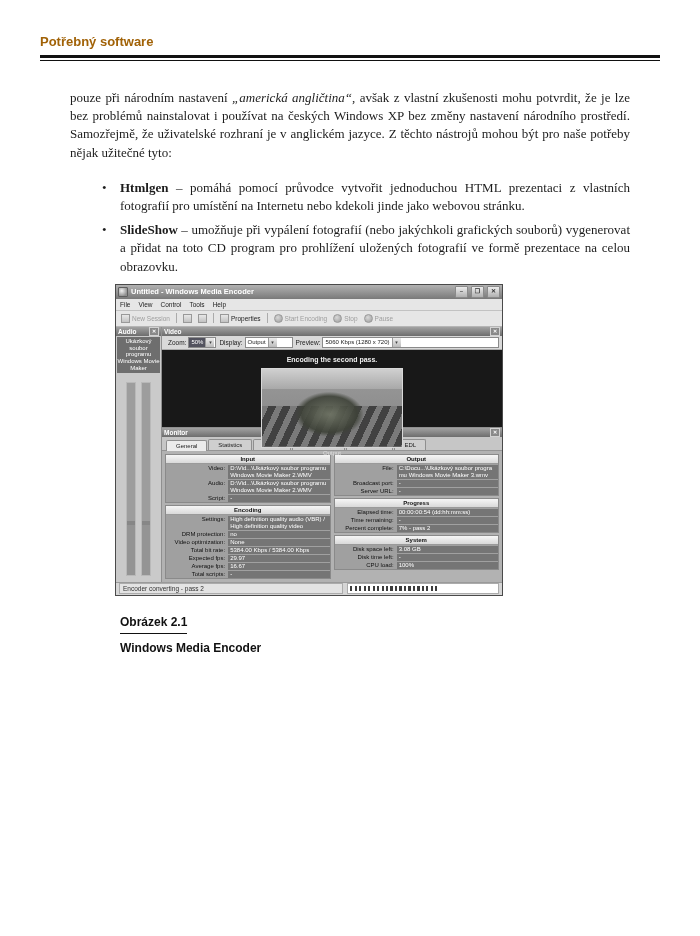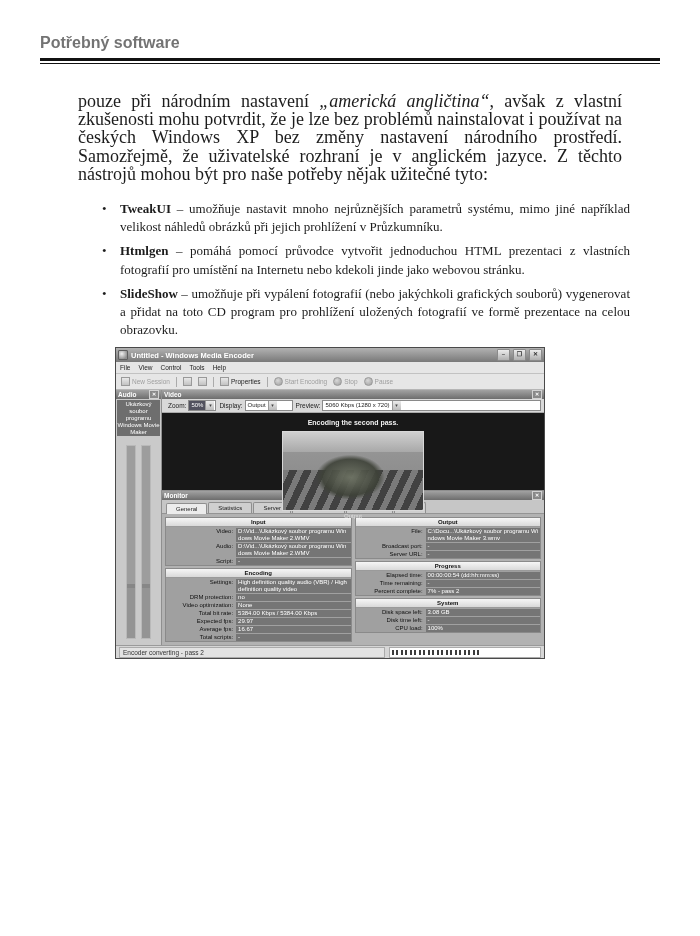--- a/index.html
+++ b/index.html
@@ -1,32 +1,32 @@
 <!DOCTYPE html>
 <html><head>
 <meta charset="utf-8">
 <style>
   html,body{margin:0;padding:0;background:#fff;}
   .page{position:relative;width:700px;height:936px;background:#fff;box-sizing:border-box;
         padding:34px 40px 0;font-family:"Liberation Serif",serif;color:#1c1c1c;overflow:hidden;}
 
   
-  .running-header{font-family:"Liberation Sans",sans-serif;font-size:16px;font-weight:bold;color:#737373;}
+  .running-header{font-family:"Liberation Sans",sans-serif;font-size:13px;font-weight:bold;color:#a16207;}
   .header-rule{margin-top:6px;height:2px;border-top:3px solid #111;border-bottom:1px solid #111;}
 
   
   .content{margin:28px 30px 0 30px;}
-  .content p{margin:8px;font-size:18px;line-height:18.2px;text-align:justify;}
+  .content p{margin:0;font-size:13px;line-height:18.2px;text-align:justify;}
   .tools-list{list-style:none;margin:17px 0 0 27px;padding:0;}
   .tools-list li{position:relative;padding-left:23px;margin-bottom:6px;font-size:13px;line-height:18.2px;text-align:justify;}
   .tools-list li::before{content:"•";position:absolute;left:5px;top:0;font-size:13px;}
   .tools-list b{font-weight:bold;}
 
   
-  .wme{width:430px;height:312px;margin:8px 0 0 45px;border:1px solid #4a4a4a;background:#d4d4d4;
+  .wme{width:388px;height:312px;margin:8px 0 0 45px;border:1px solid #4a4a4a;background:#d4d4d4;
        box-sizing:border-box;display:flex;flex-direction:column;font-family:"Liberation Sans",sans-serif;}
   .titlebar{height:14px;flex:0 0 auto;display:flex;align-items:center;gap:3px;padding:0 2px;
             background:linear-gradient(#b2b2b2,#797979);color:#fff;font-weight:bold;font-size:7.5px;}
   .title-icon{width:8px;height:8px;flex:0 0 auto;border:1px solid #5f5f5f;border-radius:1px;
               background:radial-gradient(circle at 35% 35%,#f0f0f0,#8f8f8f 75%);}
   .title-text{flex:1;white-space:nowrap;overflow:hidden;}
   .win-btn{width:11px;height:10px;flex:0 0 auto;background:linear-gradient(#ececec,#b0b0b0);
            border:1px solid #8a8a8a;border-radius:1px;font-size:6px;line-height:9px;text-align:center;color:#333;}
   .btn-min::before{content:"–";} .btn-max::before{content:"❐";} .btn-close::before{content:"✕";}
 
@@ -114,21 +114,20 @@
 <div class="page">
 
   <div class="running-header">Potřebný software</div>
   <div class="header-rule"></div>
 
   <div class="content">
     <p><span>pouze při národním nastavení </span><i>„americká angličtina“</i><span>, avšak z vlastní zkušenosti mohu potvrdit, že je lze bez problémů nainstalovat i používat na českých Windows XP bez změny nastavení národního prostředí. Samozřejmě, že uživatelské rozhraní je v anglickém jazyce. Z těchto nástrojů mohou být pro naše potřeby nějak užitečné tyto:</span></p>
 
     <ul class="tools-list">
 
-        <li><b>TweakUI</b><span> – umožňuje nastavit mnoho nejrůznějších parametrů systému, mimo jiné například velikost náhledů obrázků při jejich prohlížení v Průzkumníku.</span></li>
 
 
         <li><b>Htmlgen</b><span> – pomáhá pomocí průvodce vytvořit jednoduchou HTML prezentaci z vlastních fotografií pro umístění na Internetu nebo kdekoli jinde jako webovou stránku.</span></li>
 
         <li><b>SlideShow</b><span> – umožňuje při vypálení fotografií (nebo jakýchkoli grafických souborů) vygenerovat a přidat na toto CD program pro prohlížení uložených fotografií ve formě prezentace na celou obrazovku.</span></li>
 
       </ul>
 
     <div class="wme">
 
@@ -370,15 +369,19 @@
       </div>
 
       <div class="statusbar">
         <span class="status-text">Encoder converting - pass 2</span>
         <span class="status-progress">
           <span class="status-progress-fill"></span>
         </span>
       </div>
     </div>
 
+    <div class="caption">
+      <div class="caption-label">Obrázek 2.1</div>
+      <div class="caption-text">Windows Media Encoder</div>
+    </div>
   </div>
 
 </div>
 
 </body></html>

